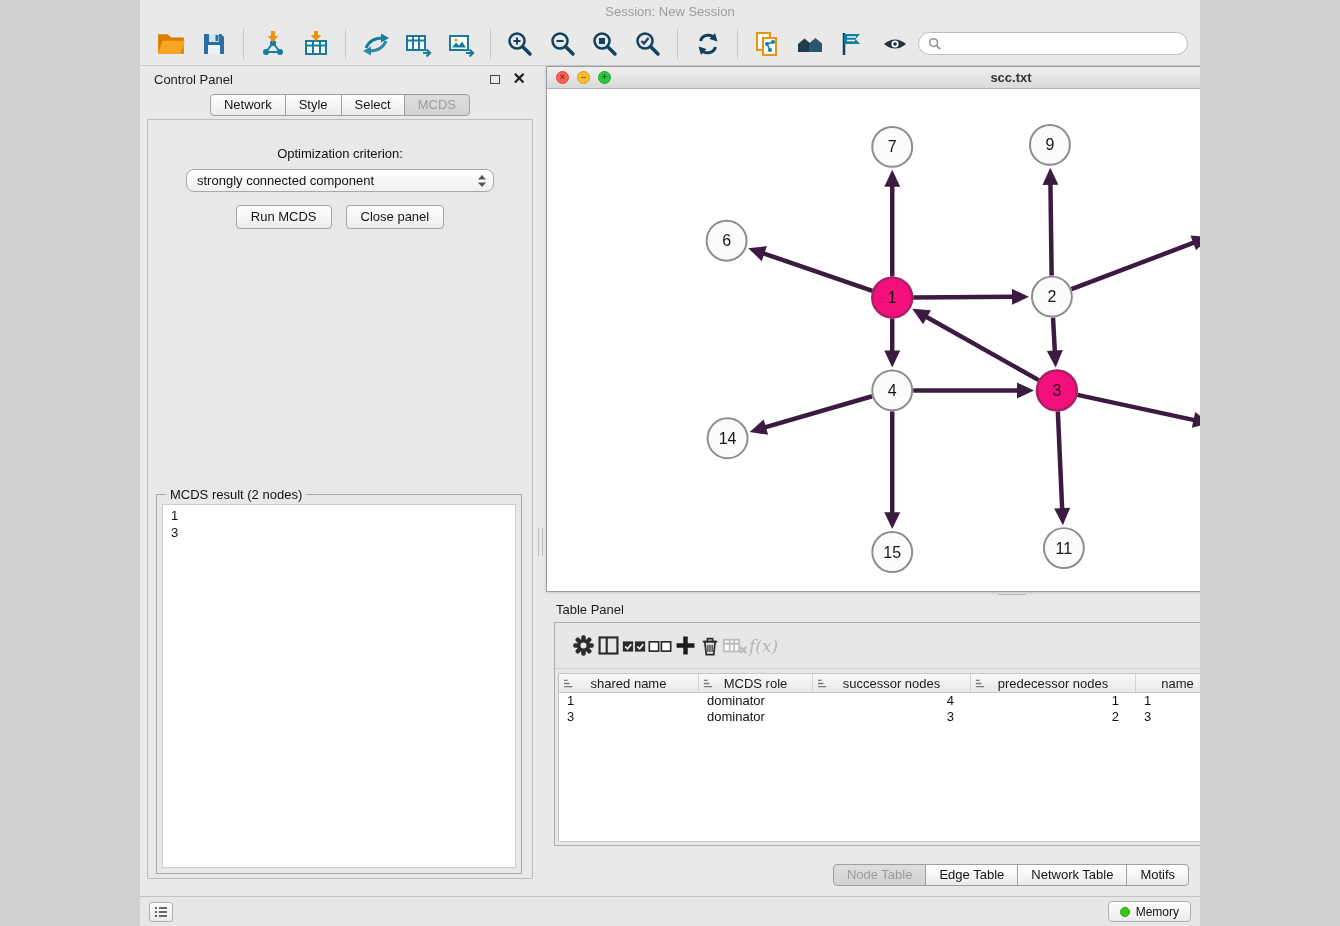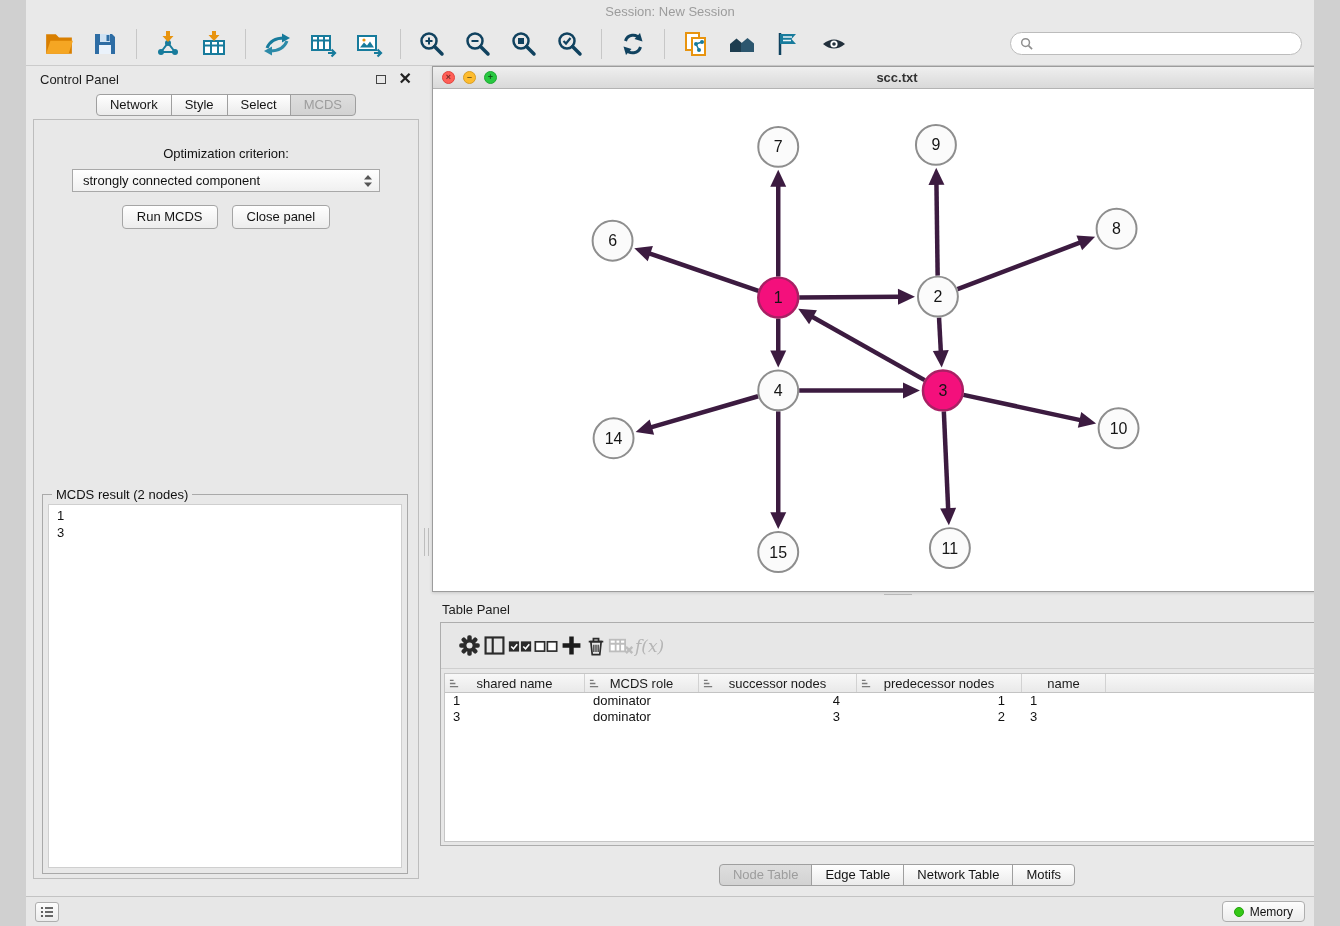--- a/index.html
+++ b/index.html
@@ -1,18 +1,18 @@
 <!DOCTYPE html>
 <html><head>
 <meta charset="utf-8">
 <style>
   * { margin:0; padding:0; box-sizing:border-box; }
   html,body { background:#d0d0d0; }
   .app {
-    position:relative; width:1288px; height:926px; margin:0 auto;
+    position:relative; width:1060px; height:926px; margin:0 auto;
     background:#e9e9e9; font-family:"Liberation Sans", sans-serif;
     overflow:hidden; color:#111; -webkit-user-select:none;
   }
   
   .titlebar { position:absolute; top:0; left:0; right:0; height:22px;
     text-align:center; line-height:23px; font-size:13px; color:#9c9c9c; }
   
   .toolbar { position:absolute; top:22px; left:0; right:0; height:44px;
     display:flex; align-items:center; padding:0 12px; gap:4px;
     border-bottom:1px solid #cbcbcb; background:#e9e9e9; }
@@ -39,21 +39,21 @@
   .btn { border:1px solid #a5a5a5; border-radius:4px;
     background:linear-gradient(#ffffff,#ececec); padding:3px 14px 4px;
     font-size:13px; color:#141414; cursor:pointer; }
   
   .control-panel { position:absolute; left:4px; top:66px; width:392px; height:816px; }
   .cp-tabs { position:absolute; top:28px; left:0; right:0; }
   .cp-body { position:absolute; top:53px; left:3px; right:3px; bottom:3px;
     border:1px solid #bdbdbd; background:#e8e8e8; }
   .opt-label { margin-top:26px; text-align:center; font-size:13px; }
   .select { width:308px; height:23px; margin:8px auto 0; display:flex;
-    align-items:center; border:1px solid #a8a8a8; border-radius:0;
+    align-items:center; border:1px solid #a8a8a8; border-radius:8px;
     background:linear-gradient(#ffffff,#f0f0f0); padding:0 5px 0 10px;
     font-size:13px; cursor:pointer; }
   .select .sel-label { flex:1; }
   .btn-row { display:flex; justify-content:center; gap:14px; margin-top:13px; }
   .result-box { position:absolute; left:8px; right:10px; top:374px; height:380px;
     border:1px solid #a9a9a9; }
   .result-legend { position:absolute; top:-8px; left:9px; background:#e8e8e8;
     padding:0 4px; font-size:13px; color:#111; }
   .result-inner { position:absolute; left:5px; right:5px; top:9px; bottom:5px;
     background:#fff; border:1px solid #cfcfcf; padding:2px 8px; font-size:13px;

